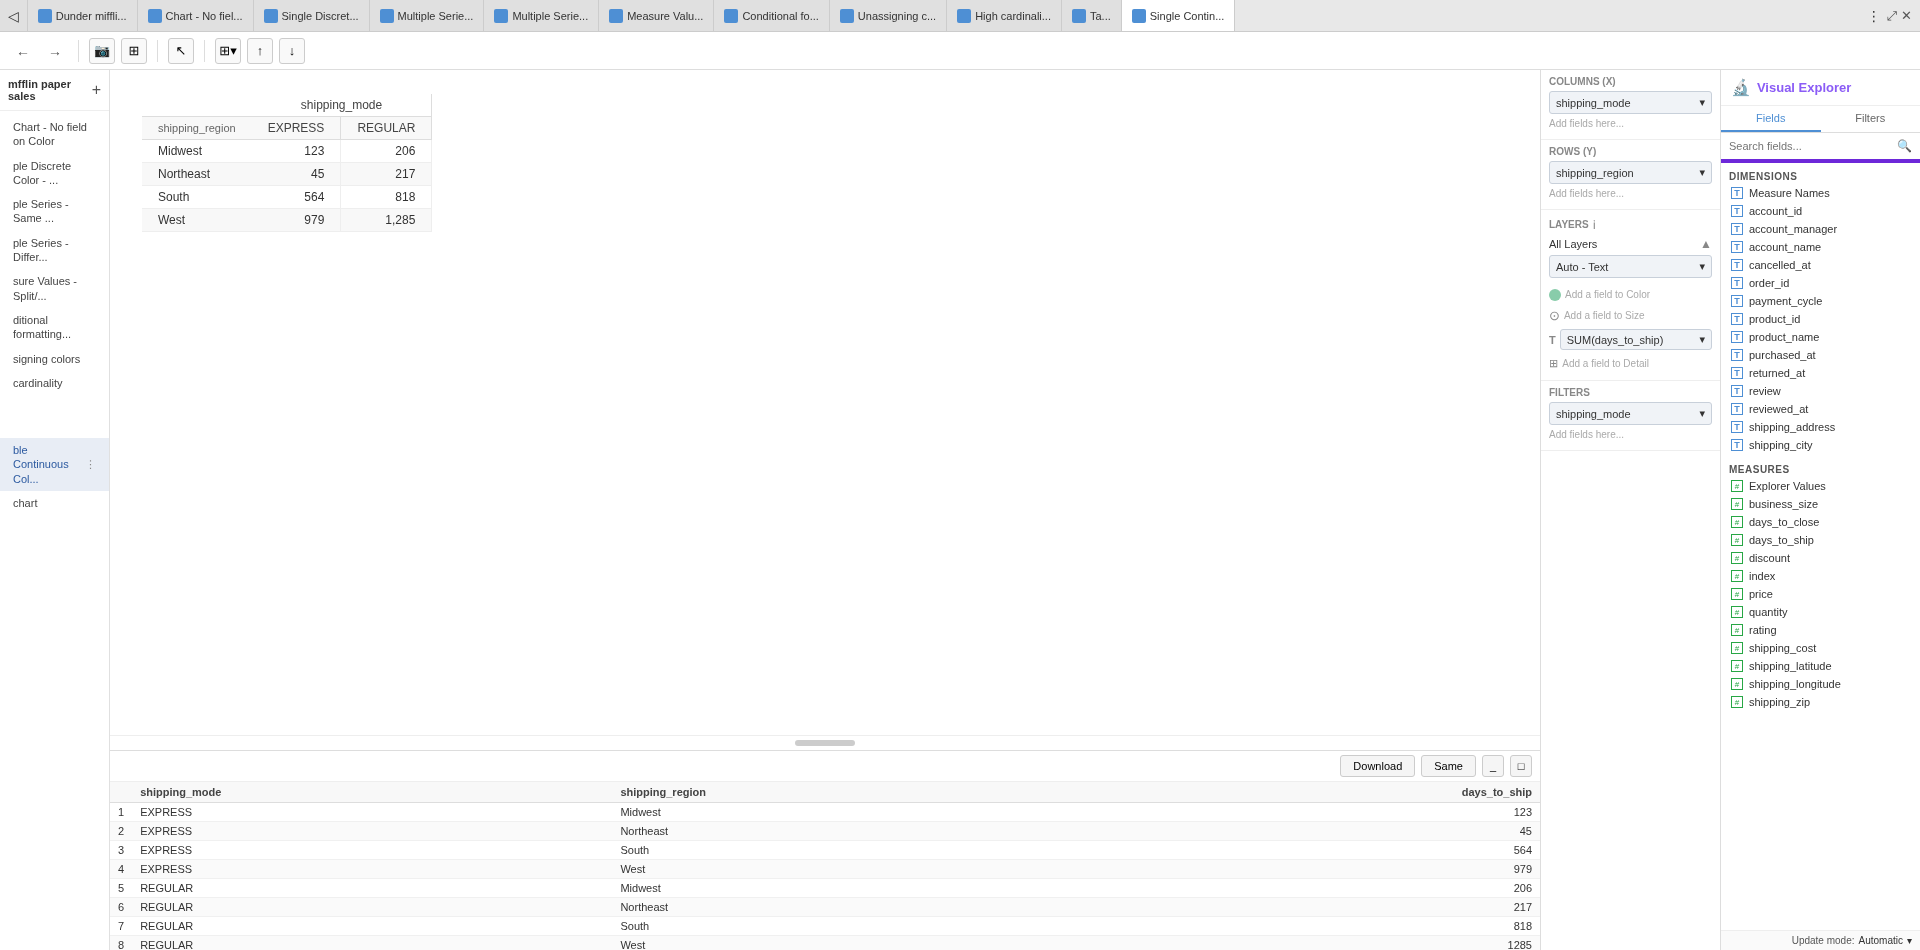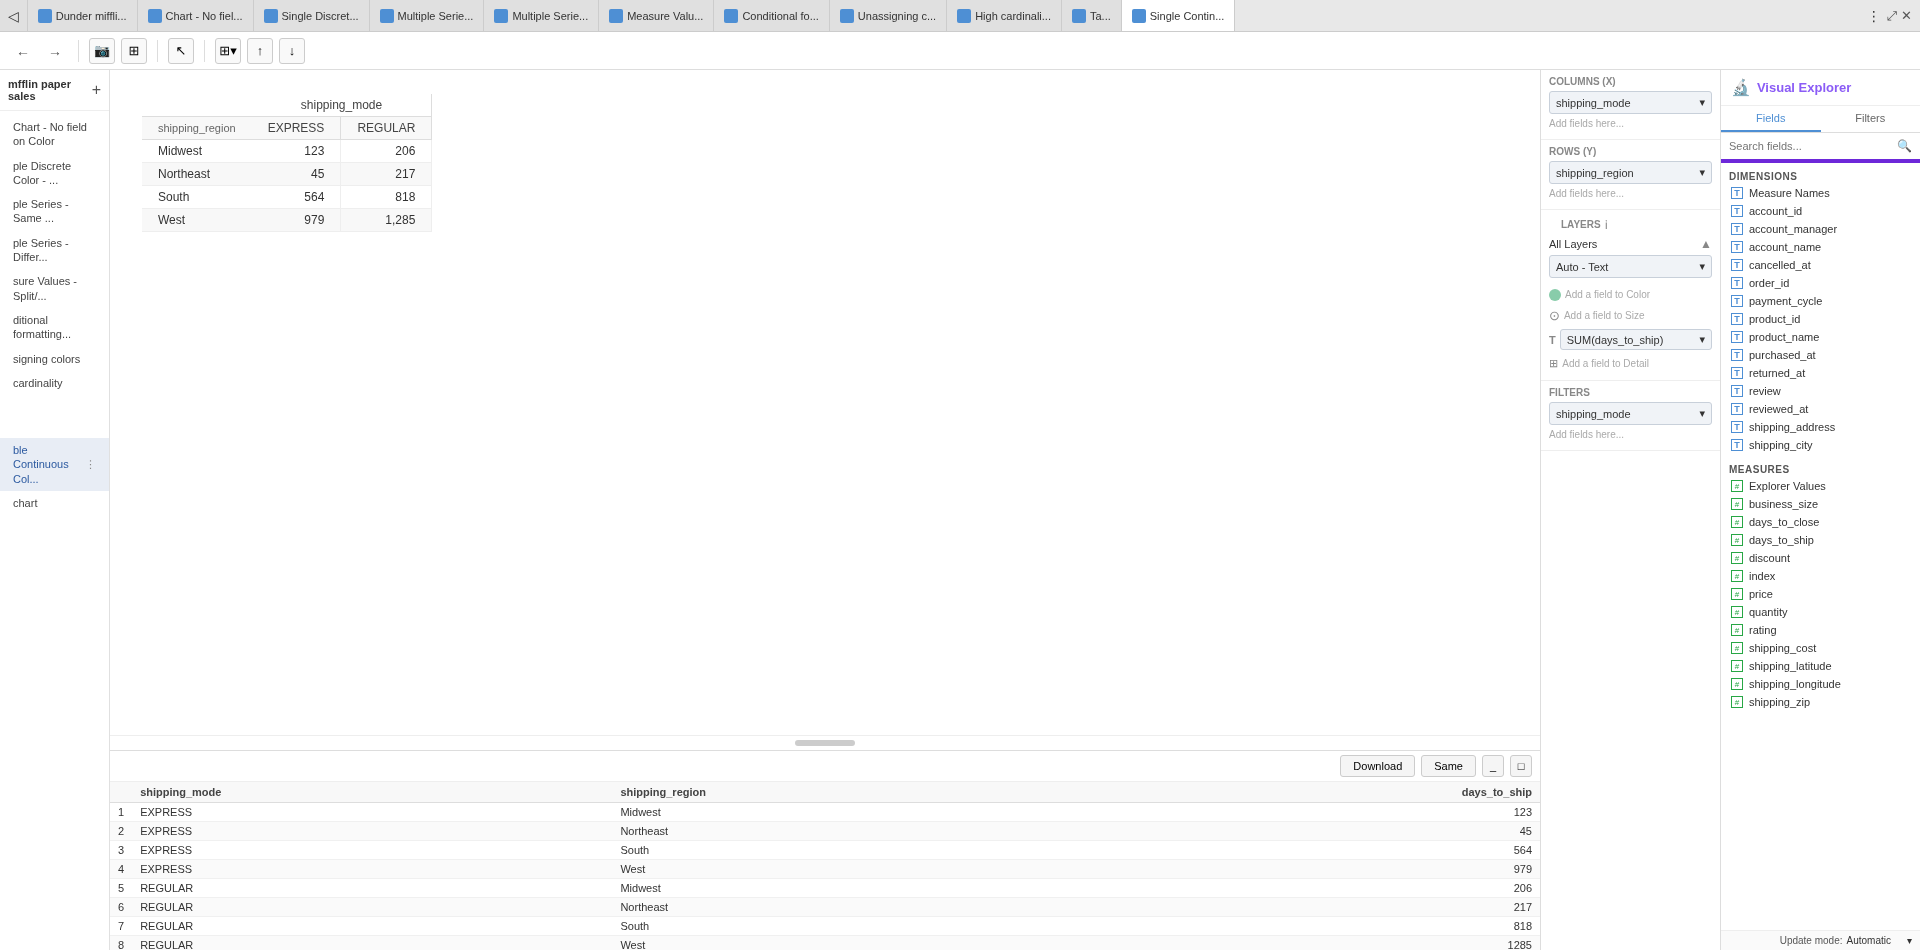--- a/index.html
+++ b/index.html
@@ -79,37 +79,37 @@
     .ve-dim-icon { width: 12px; height: 12px; border: 1px solid #4e8fd4; display: inline-flex; align-items: center; justify-content: center; font-size: 8px; color: #4e8fd4; flex-shrink: 0; }
     .ve-measure-icon { width: 12px; height: 12px; border: 1px solid #28a745; display: inline-flex; align-items: center; justify-content: center; font-size: 8px; color: #28a745; flex-shrink: 0; }
     .ve-dim-icon.t { font-size: 9px; font-weight: bold; }
 
     
     .field-panel { width: 180px; background: #fff; border-left: 1px solid #ddd; display: flex; flex-direction: column; flex-shrink: 0; }
     .fp-section { padding: 6px 8px; border-bottom: 1px solid #eee; }
     .fp-label { font-size: 10px; color: #888; font-weight: 600; text-transform: uppercase; margin-bottom: 4px; }
     .fp-dropdown { display: flex; align-items: center; justify-content: space-between; background: #f0f3f7; border: 1px solid #c8d0da; border-radius: 3px; padding: 4px 6px; cursor: pointer; font-size: 11px; color: #333; }
     .fp-add { font-size: 10px; color: #aaa; padding: 4px 0; cursor: pointer; }
-    .fp-info { display: flex; align-items: center; gap: 4px; margin-left: 12px; }
+    .fp-info { display: flex; align-items: center; gap: 4px; }
     .fp-info-icon { color: #888; font-size: 12px; }
     .fp-layers-header { display: flex; align-items: center; justify-content: space-between; }
     .fp-collapse { color: #888; cursor: pointer; }
     .fp-field-row { display: flex; align-items: center; gap: 4px; padding: 3px 0; }
     .fp-add-field { font-size: 10px; color: #aaa; padding: 2px 0; cursor: pointer; }
     .fp-filter-dropdown { display: flex; align-items: center; justify-content: space-between; background: #f0f3f7; border: 1px solid #c8d0da; border-radius: 3px; padding: 4px 6px; cursor: pointer; font-size: 11px; color: #333; margin-top: 2px; }
 
     
     .scroll-handle { width: 60px; height: 6px; background: #ccc; border-radius: 3px; margin: 0 auto; }
 
     
     .sum-field { display: flex; align-items: center; gap: 4px; background: #f0f3f7; border: 1px solid #c8d0da; border-radius: 3px; padding: 3px 6px; font-size: 11px; justify-content: space-between; }
 
     
     .update-bar { display: flex; align-items: center; justify-content: flex-end; padding: 4px 8px; border-top: 1px solid #eee; font-size: 10px; color: #555; gap: 4px; background: #fafafa; }
-    .update-dropdown { display: flex; align-items: center; gap: 16px; cursor: pointer; color: #333; font-weight: 500; }
+    .update-dropdown { display: flex; align-items: center; gap: 4px; cursor: pointer; color: #333; font-weight: 500; }
 
     .chart-upper { flex: 1; display: flex; flex-direction: column; }
     .bottom-wrapper { height: 200px; border-top: 1px solid #ddd; display: flex; flex-direction: column; }
     .bottom-scroll { overflow-y: auto; flex: 1; }
   </style>
 </head>
 <body>
 
 <div id="app">
 

